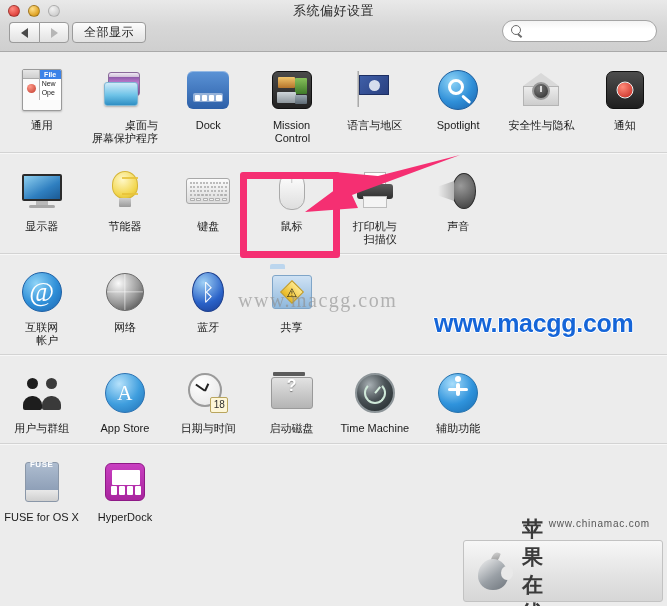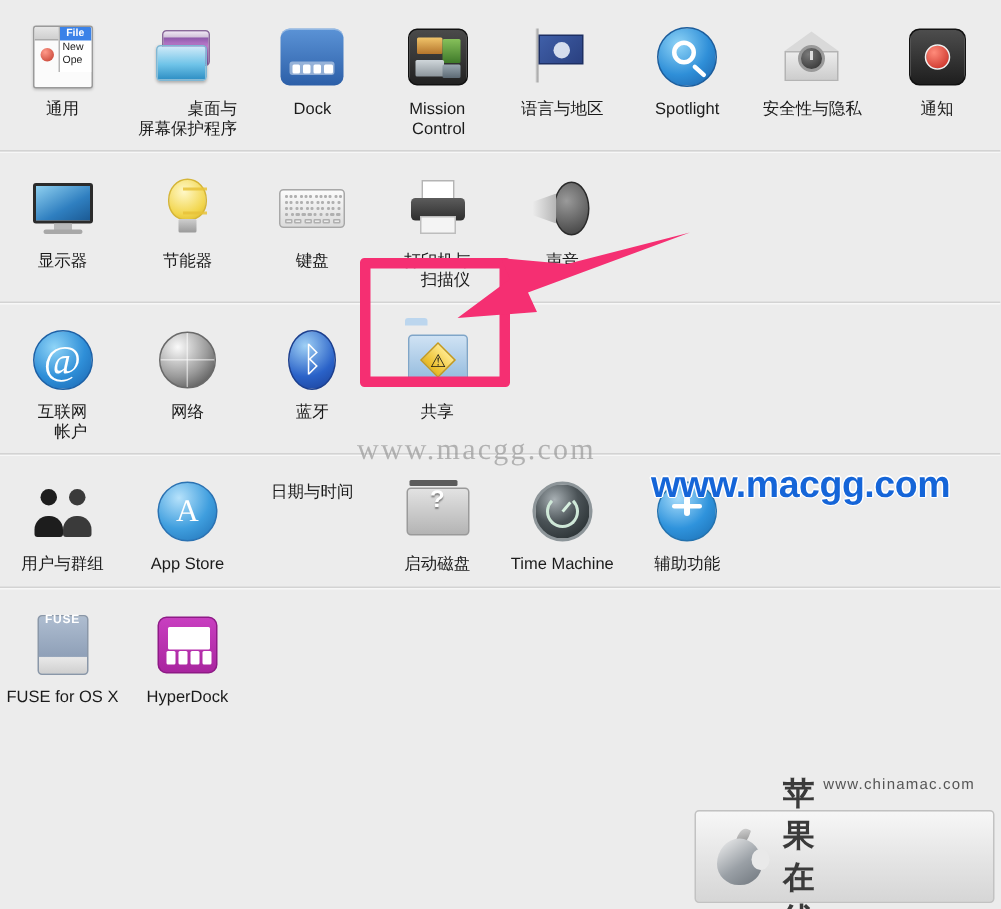--- a/index.html
+++ b/index.html
@@ -340,20 +340,44 @@
   }
   #badge .txt { display: flex; flex-direction: row; justify-content: center; }
   #badge .cn { font-size: 21px; font-weight: bold; color: #3a3a3a; letter-spacing: 2px; }
   #badge .en { font-size: 10px; color: #555; letter-spacing: .8px; margin-top: 3px; }
 </style>
 </head>
 <body>
 
 <div id="window">
 
+  <div id="titlebar">
+    <div id="traffic">
+      <div class="light red"></div>
+      <div class="light yellow"></div>
+      <div class="light gray"></div>
+    </div>
+    <div id="win-title">系统偏好设置</div>
+
+    <div id="nav-group">
+      <div class="navbtn left">
+        <span class="tri back"></span>
+      </div>
+      <div class="navbtn right">
+        <span class="tri fwd"></span>
+      </div>
+    </div>
+
+    <div id="showall">全部显示</div>
+
+    <div id="search">
+      <span class="mag"></span>
+      <input type="text" value="" placeholder="" style="">
+    </div>
+  </div>
 
   <div id="content">
 
     <div class="row">
       <div class="cell">
         <div class="icon-box">
           <div class="ic ic-general">
             <div class="topbar"></div>
             <div class="menu">
               <div class="mhead">File</div>
@@ -530,20 +554,26 @@
                 <i></i>
                 <i></i>
                 <i></i>
               </div>
           </div>
         </div>
         <div class="label">键盘</div>
       </div>
       <div class="cell">
         <div class="icon-box">
+            <div class="ic-mouse"></div>
+          </div>
+        <div class="label">鼠标</div>
+      </div>
+      <div class="cell">
+        <div class="icon-box">
           <div class="ic ic-printer">
               <div class="paper"></div>
               <div class="body"></div>
               <div class="out"></div>
             </div>
         </div>
         <div class="label">打印机与<br>扫描仪</div>
       </div>
       <div class="cell">
         <div class="icon-box">
@@ -616,20 +646,28 @@
       </div>
       <div class="cell">
         <div class="icon-box">
           <div class="ic ic-appstore">
               <span class="a">A</span>
             </div>
         </div>
         <div class="label">App Store</div>
       </div>
       <div class="cell">
+        <div class="icon-box">
+          <div class="ic ic-clock">
+            <div class="face"></div>
+              <div class="hh"></div>
+              <div class="mh"></div>
+            <div class="cal">18</div>
+          </div>
+        </div>
         <div class="label">日期与时间</div>
       </div>
       <div class="cell">
         <div class="icon-box">
           <div class="ic-disk">
               <div class="strip"></div>
               <div class="q">?</div>
             </div>
         </div>
         <div class="label">启动磁盘</div>

